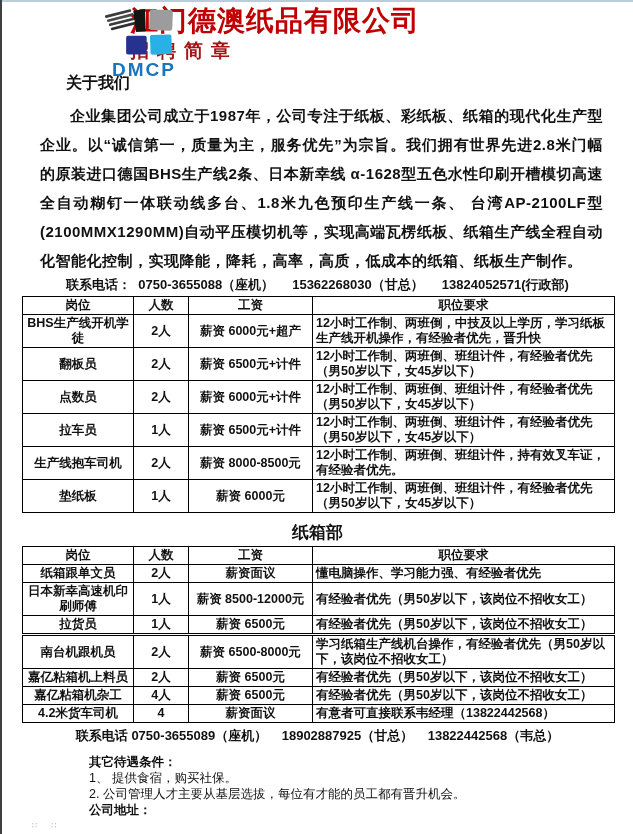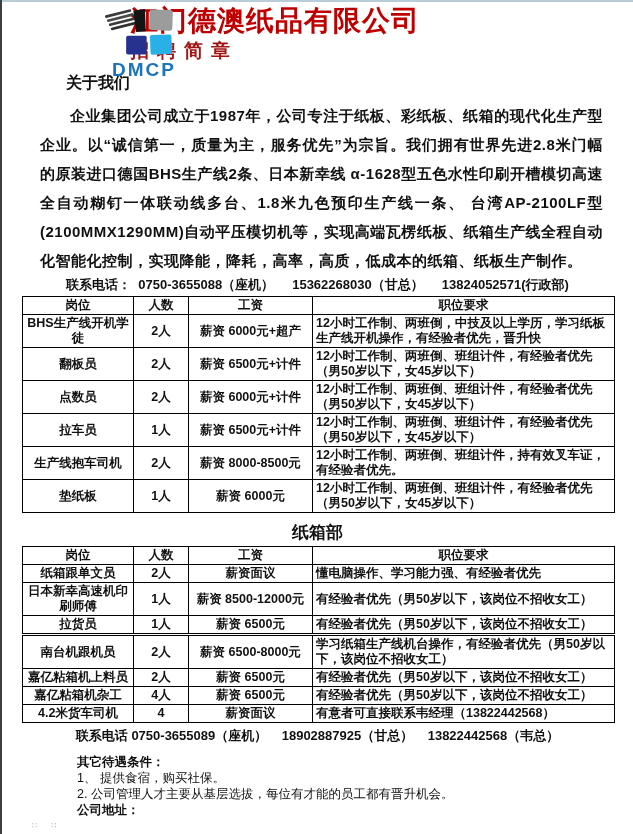--- a/index.html
+++ b/index.html
@@ -27,21 +27,21 @@
   th,td{border:1px solid #000;font-size:12.5px;font-weight:bold;padding:1px 3px;
     text-align:center;vertical-align:middle;line-height:1.2;overflow:hidden;}
   th{padding:1px 12px;}
   td.left{text-align:left;}
   tr.split td{border-top:3px double #000;}
   .col-pos{width:111px;} .col-num{width:55px;} .col-wage{width:124px;} .col-req{width:302px;}
   
   .contact-line.second{margin-top:4px;}
   .footer{margin:10px 0 0 75px;font-size:12.5px;line-height:15px;}
   .footer .bold{font-weight:bold;}
-  .footer div{margin:0 0 1px 0;}
+  .footer div{margin:0 0 1px 12px;}
   .artifact{position:absolute;left:30px;bottom:4px;color:#9a9a9a;font-size:8px;letter-spacing:6px;}
 </style>
 </head>
 <body>
 
 <div class="canvas">
   <div class="top-strip"></div>
 
   <div class="header">
     <div class="logo">

